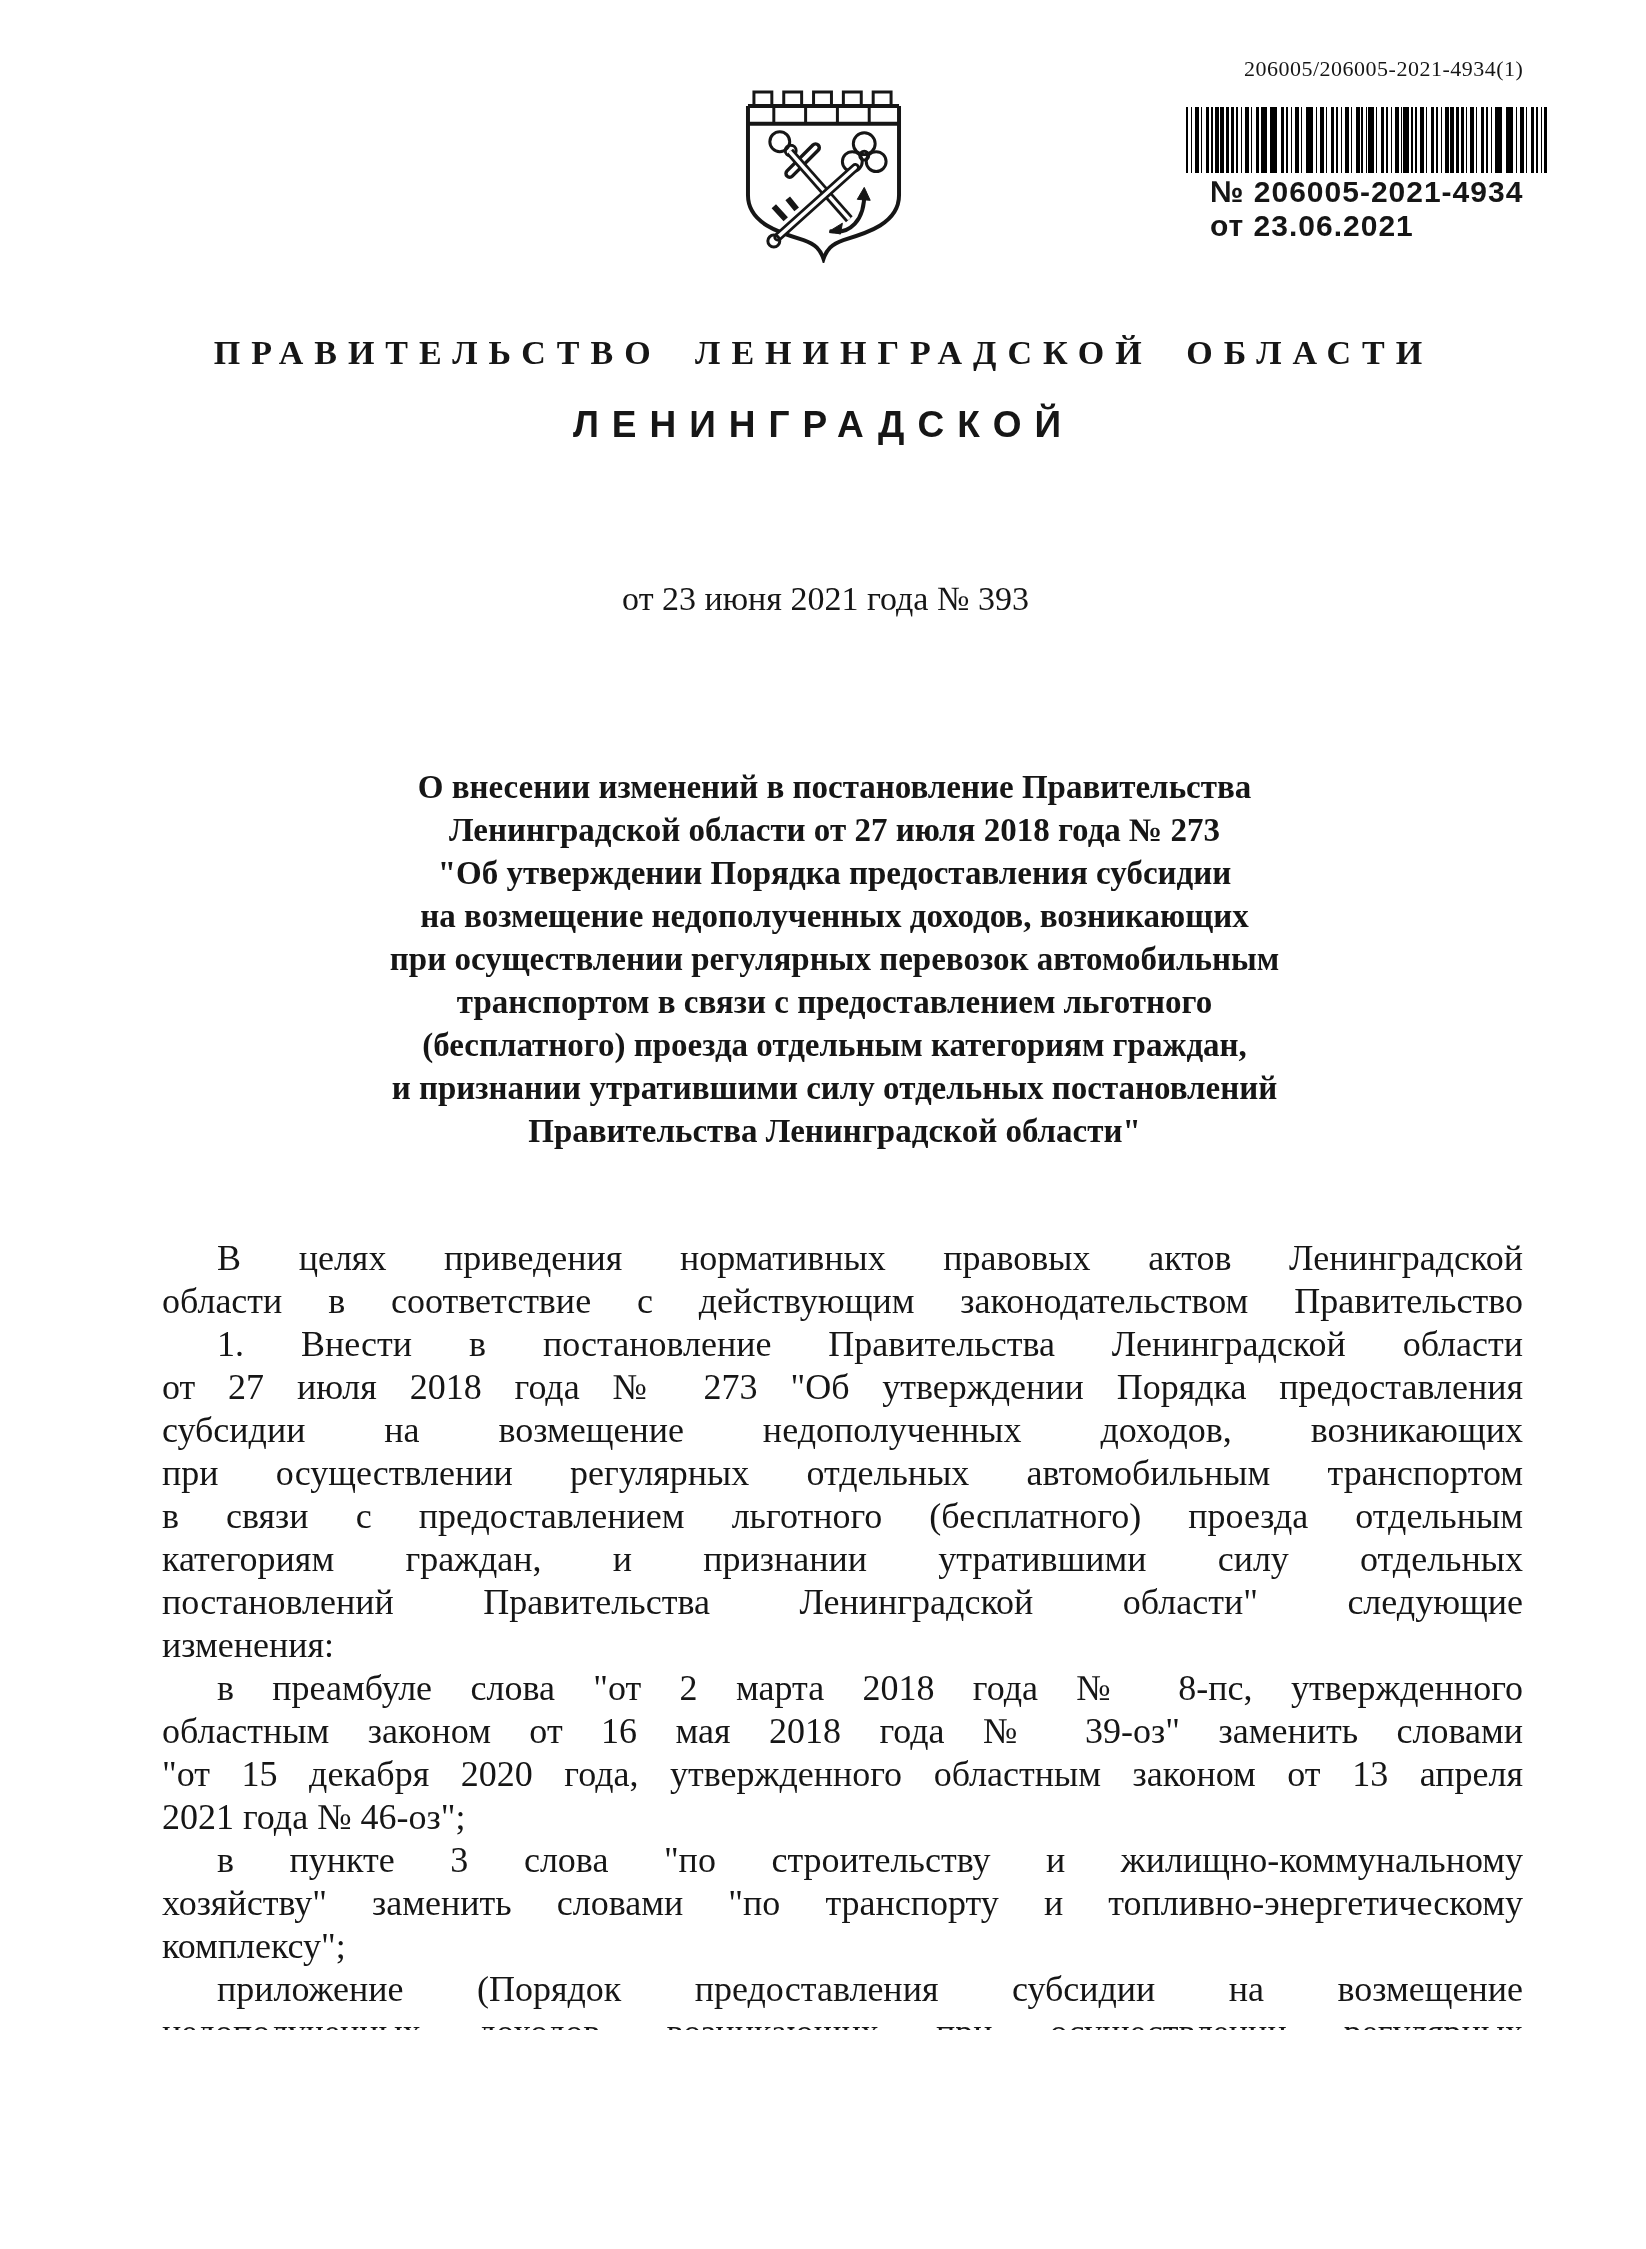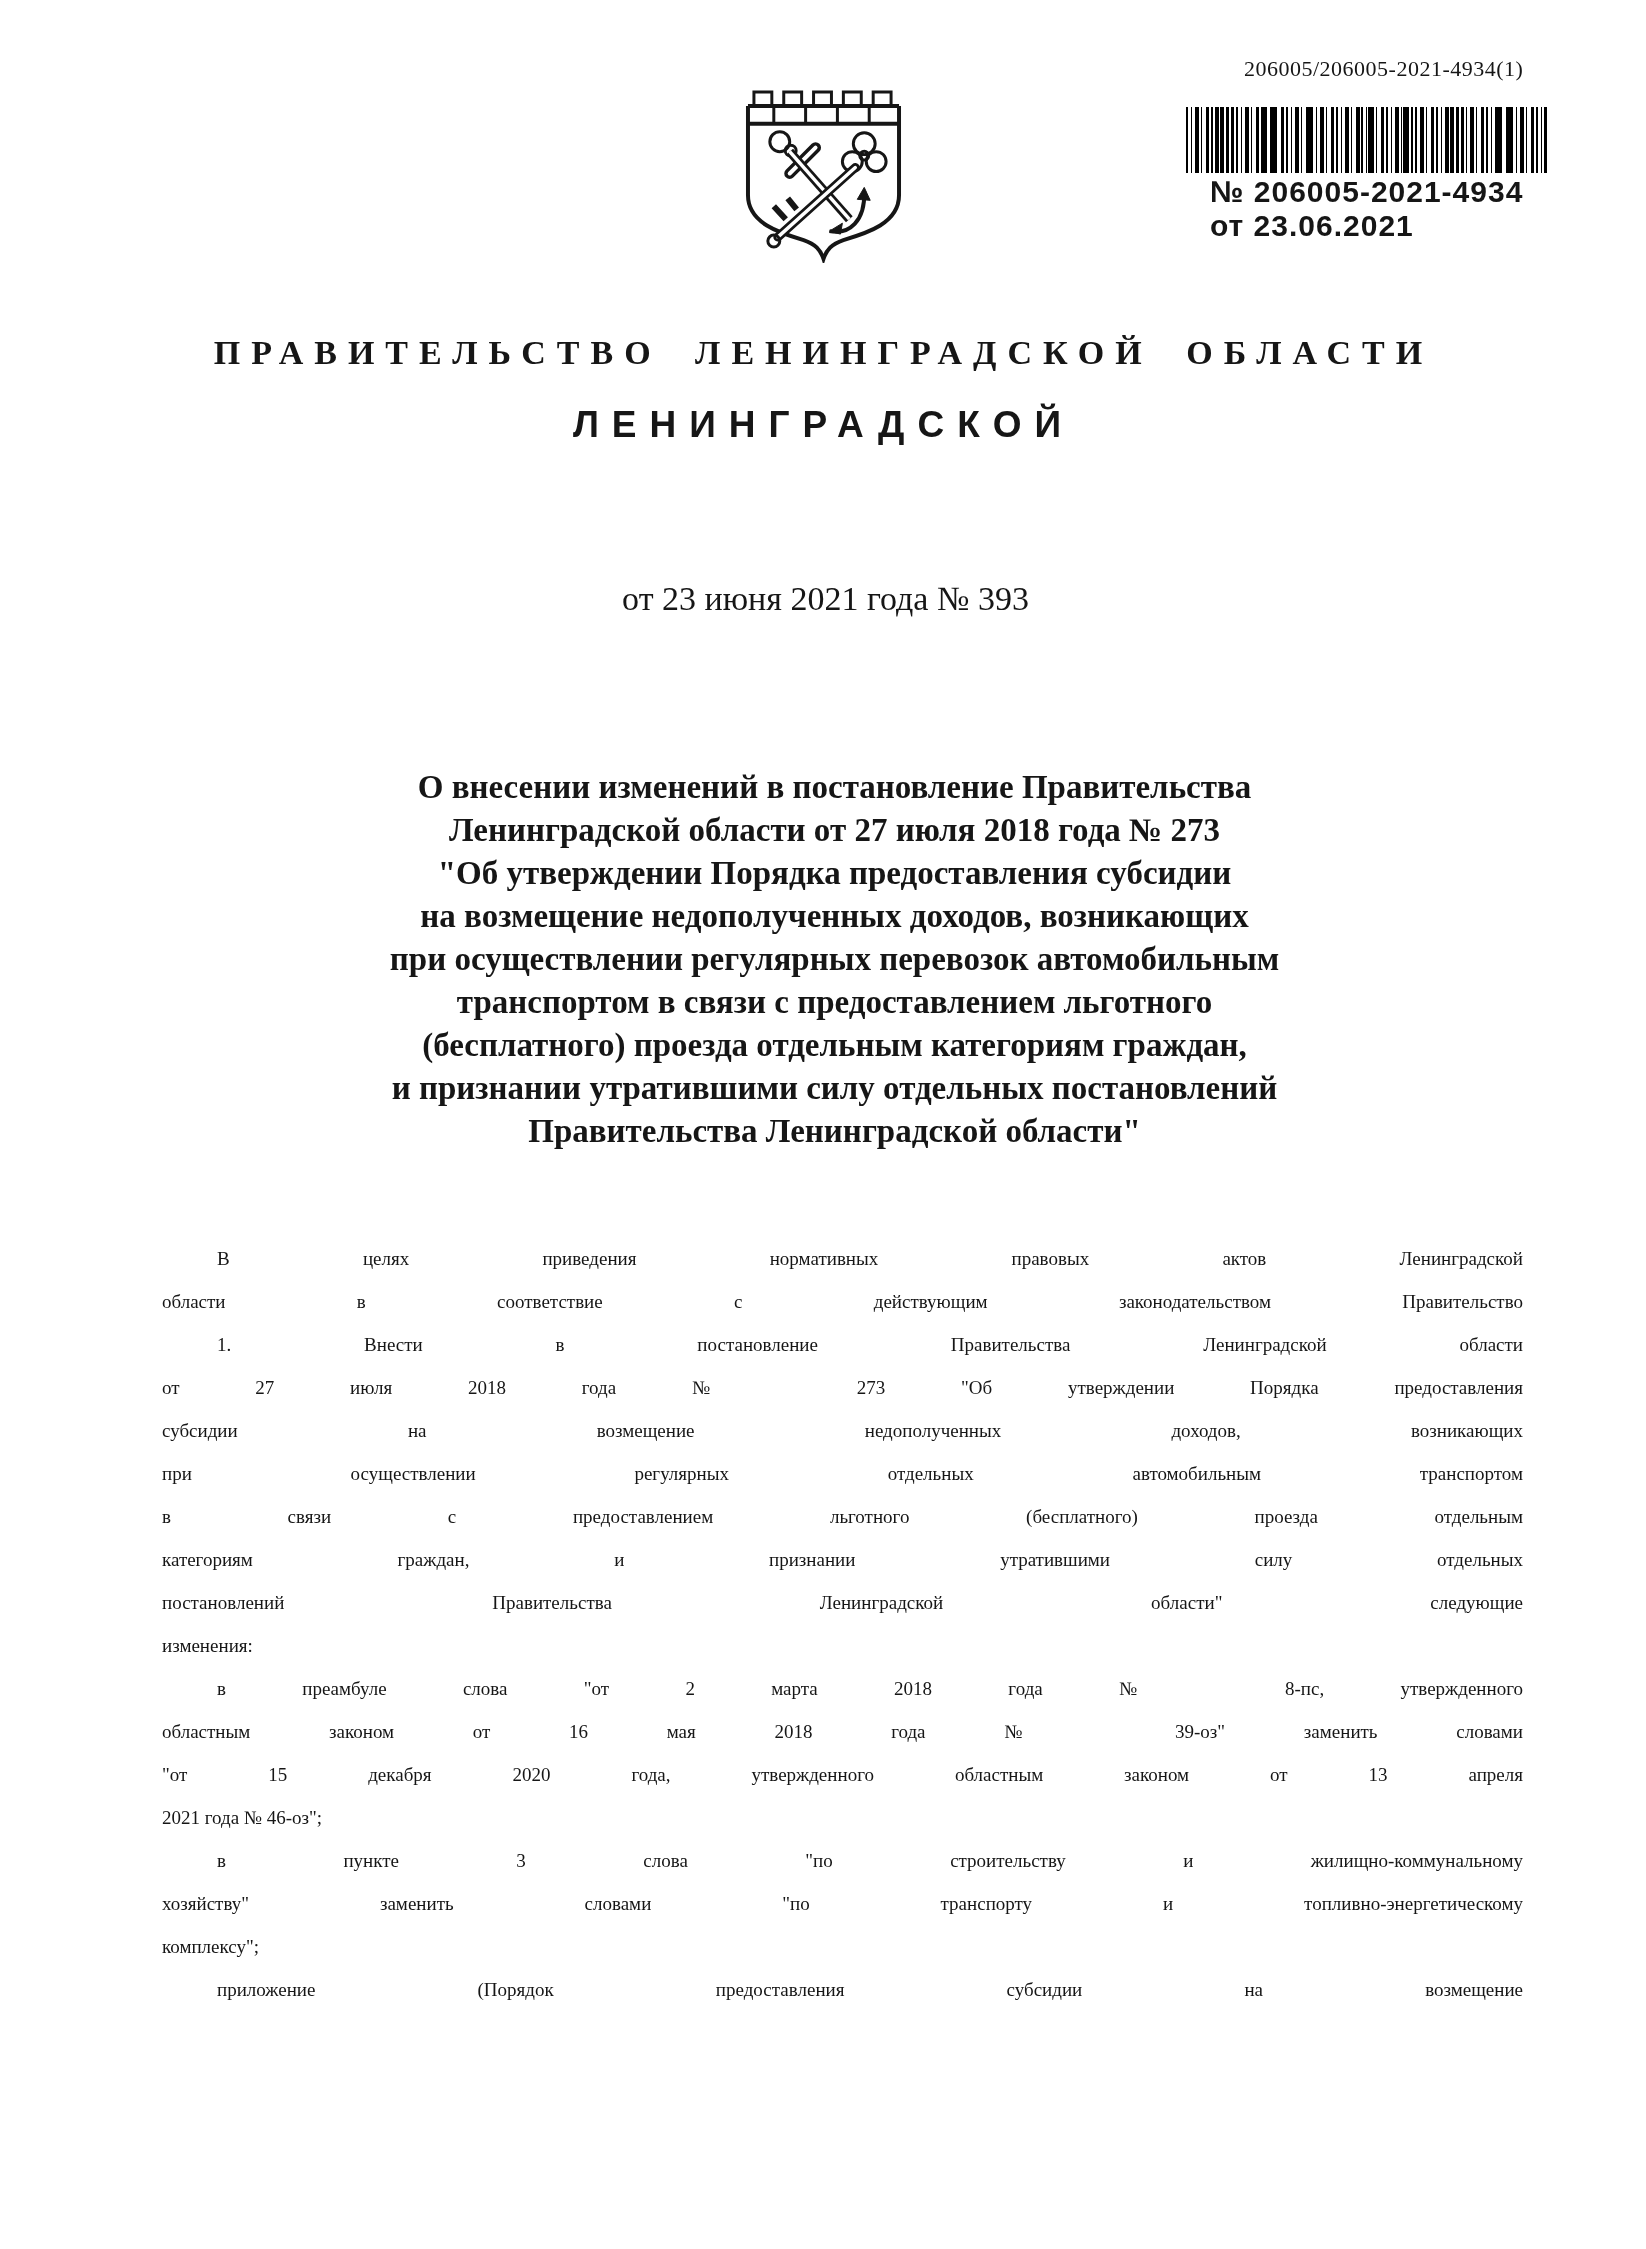--- a/index.html
+++ b/index.html
@@ -89,21 +89,21 @@
     text-align:center;
     font-weight:bold;
     font-size:33px;
     line-height:43px;
     white-space:pre-line;
   }
   .doc-body{
     position:absolute;
     top:1237px;left:162px;
     width:1361px;
-    font-size:19px;
+    font-size:36px;
     line-height:43px;
   }
   .doc-body .line{
     text-align:justify;
     text-align-last:justify;
   }
   .doc-body .line.para-end{
     text-align-last:left;
   }
   .doc-body .line.indent{

